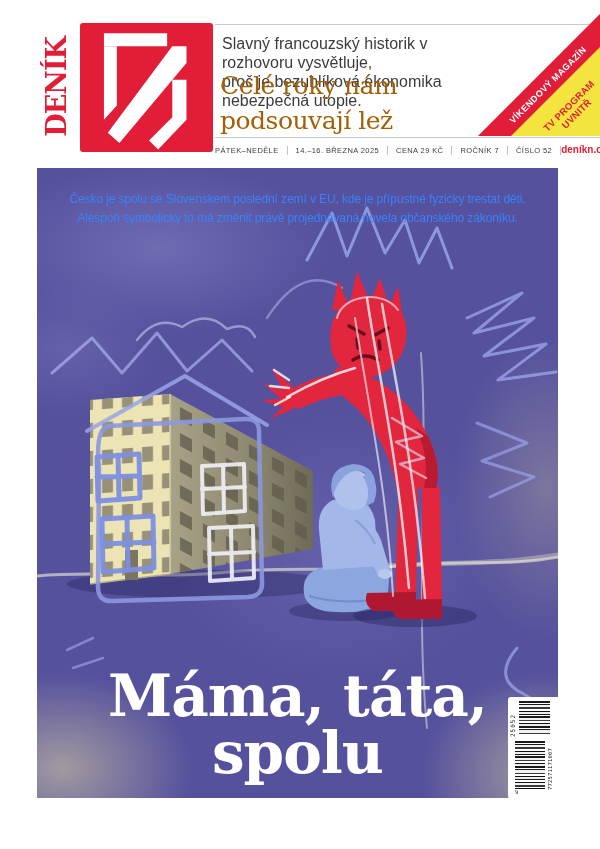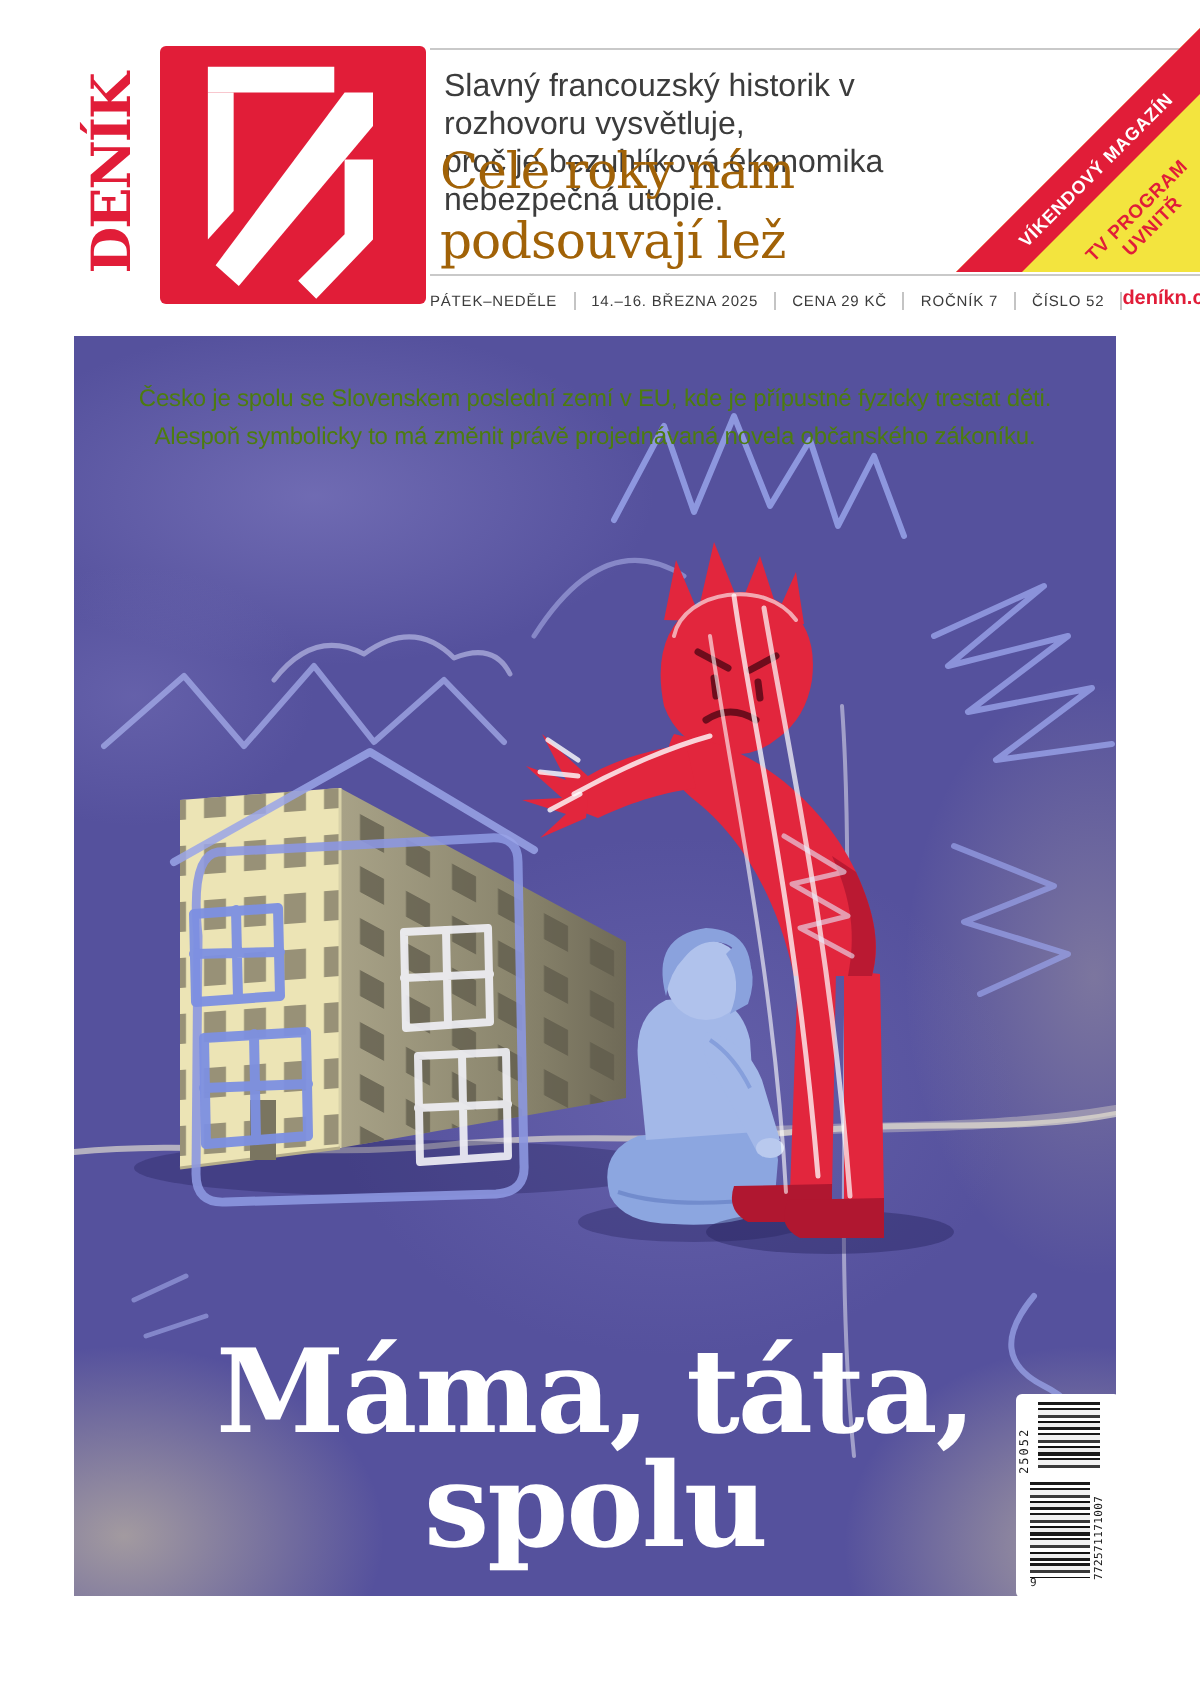--- a/index.html
+++ b/index.html
@@ -37,21 +37,21 @@
   
   #dateline{left:215px;top:141px;width:343px;height:14px;display:flex;align-items:flex-end;
     font-size:7.5px;letter-spacing:0.4px;color:#3b3b3b;}
   #dateline .dl-item{padding:0 8px;border-right:1px solid #c4c4c4;white-space:nowrap;}
   #dateline .dl-item:first-child{padding-left:0;}
   #site-link{margin-left:auto;font-weight:bold;font-size:10px;color:#e11d38;letter-spacing:0;}
 
   
   #cover{left:37px;top:168px;width:521px;height:630px;background:#55519d;}
   #cover svg{position:absolute;left:0;top:0;}
-  #intro{left:37px;top:190px;width:521px;text-align:center;color:#4d7c0f;
+  #intro{left:37px;top:190px;width:521px;text-align:center;color:#3b82f6;
     font-size:12px;line-height:18.5px;letter-spacing:-0.1px;}
   #cover-headline{left:37px;top:640px;width:521px;text-align:center;color:#ffffff;
     font-family:"DejaVu Serif","Liberation Serif",serif;font-weight:bold;
     font-size:58px;line-height:57px;letter-spacing:-1px;margin-top:28px;}
 
   
   #barcode-box{left:508px;top:697px;width:52px;height:102px;background:#ffffff;border-radius:3px;}
   .bc-bars{position:absolute;background:repeating-linear-gradient(180deg,
       #1a1a1a 0 1.6px,#ffffff 1.6px 2.8px,#1a1a1a 2.8px 4px,#f2f2f2 4px 6.4px,
       #3a3a3a 6.4px 7.8px,#ffffff 7.8px 9.6px,#111111 9.6px 10.6px,#ededed 10.6px 12.6px);}

